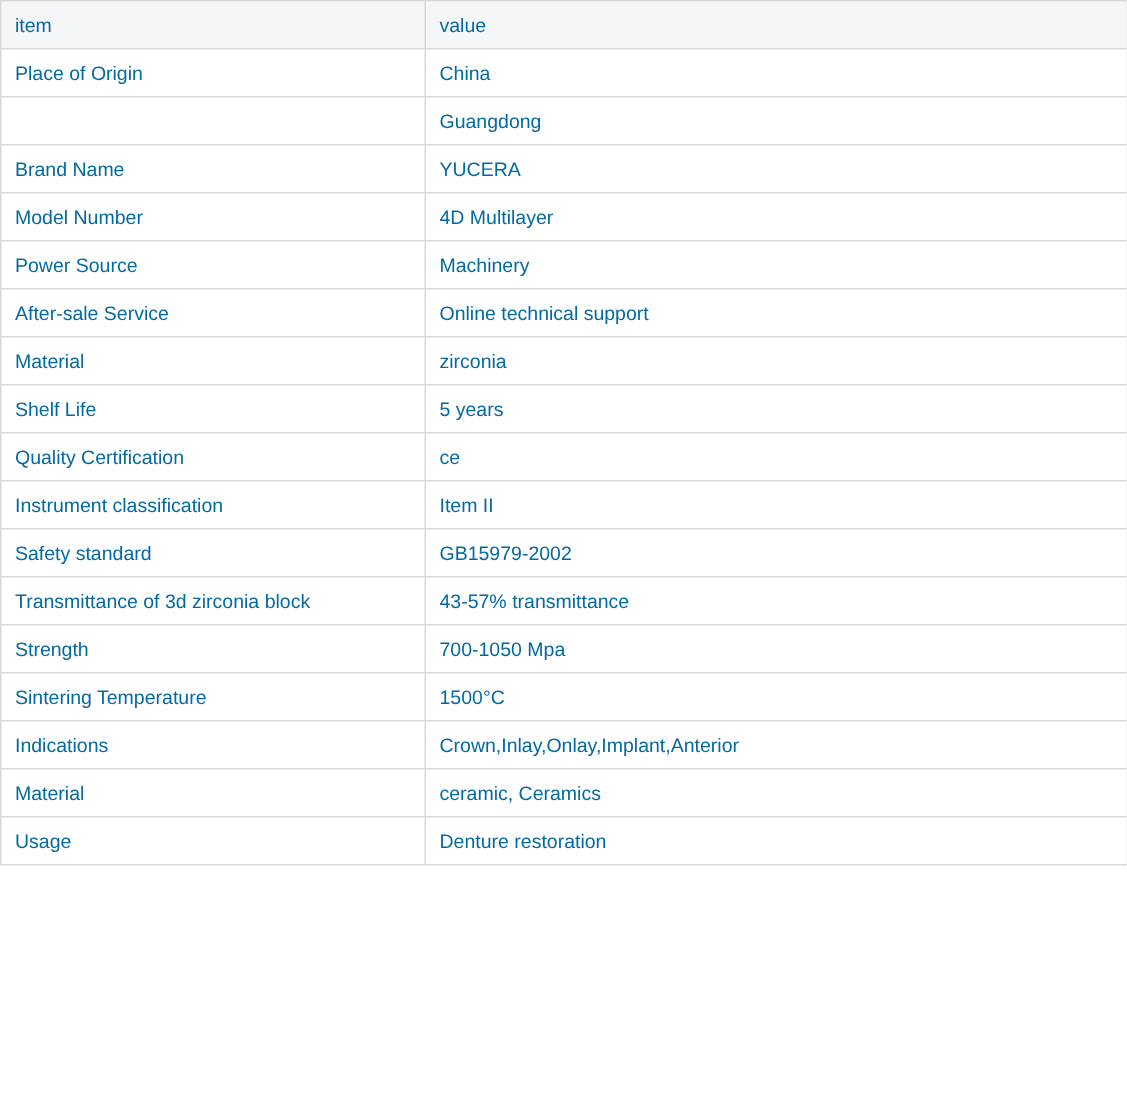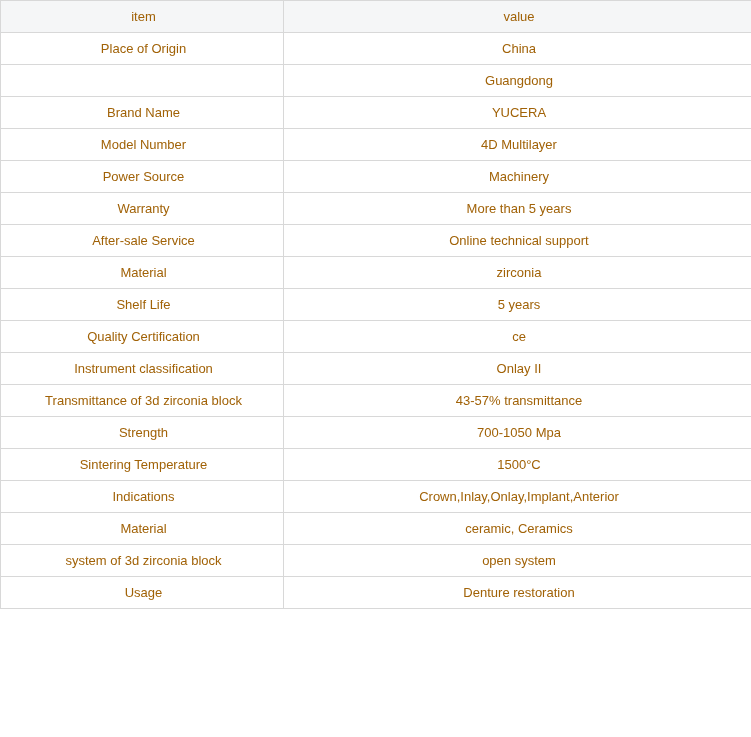--- a/index.html
+++ b/index.html
@@ -21,22 +21,22 @@
   }
   table.spec-table col.item-col  { width: 283px; }
   table.spec-table col.value-col { width: 468px; }
   table.spec-table th,
   table.spec-table td {
     border: 1px solid #d8d8d8;
     height: 32px;
     padding: 0 6px 0 9px;
     font-size: 13px;
     font-weight: 400;
-    color: #a16207;
-    text-align: center;
+    color: #0369a1;
+    text-align: left;
     vertical-align: middle;
     white-space: nowrap;
     overflow: hidden;
     margin-left: 45px;
   }
   table.spec-table thead th {
     background: #f5f6f7;
     font-weight: 400;
   }
   table.spec-table tbody td {
@@ -77,24 +77,20 @@
   <tr>
     <td>Model Number</td>
     <td>4D Multilayer</td>
   </tr>
 
   <tr>
     <td>Power Source</td>
     <td>Machinery</td>
   </tr>
 
-  <tr>
-    <td>Warranty</td>
-    <td>More than 5 years</td>
-  </tr>
 
   <tr>
     <td>After-sale Service</td>
     <td>Online technical support</td>
   </tr>
 
   <tr>
     <td>Material</td>
     <td>zirconia</td>
   </tr>
@@ -104,23 +100,27 @@
     <td>5 years</td>
   </tr>
 
   <tr>
     <td>Quality Certification</td>
     <td>ce</td>
   </tr>
 
   <tr>
     <td>Instrument classification</td>
-    <td>Onlay II</td>
+    <td>Item II</td>
   </tr>
 
+  <tr>
+    <td>Safety standard</td>
+    <td>GB15979-2002</td>
+  </tr>
 
   <tr>
     <td>Transmittance of 3d zirconia block</td>
     <td>43-57% transmittance</td>
   </tr>
 
   <tr>
     <td>Strength</td>
     <td>700-1050 Mpa</td>
   </tr>
@@ -136,24 +136,20 @@
   <tr>
     <td>Indications</td>
     <td>Crown,Inlay,Onlay,Implant,Anterior</td>
   </tr>
 
   <tr>
     <td>Material</td>
     <td>ceramic, Ceramics</td>
   </tr>
 
-  <tr>
-    <td>system of 3d zirconia block</td>
-    <td>open system</td>
-  </tr>
 
   <tr>
     <td>Usage</td>
     <td>Denture restoration</td>
   </tr>
 </tbody>
   </table>
 </div>
 
 </body></html>

